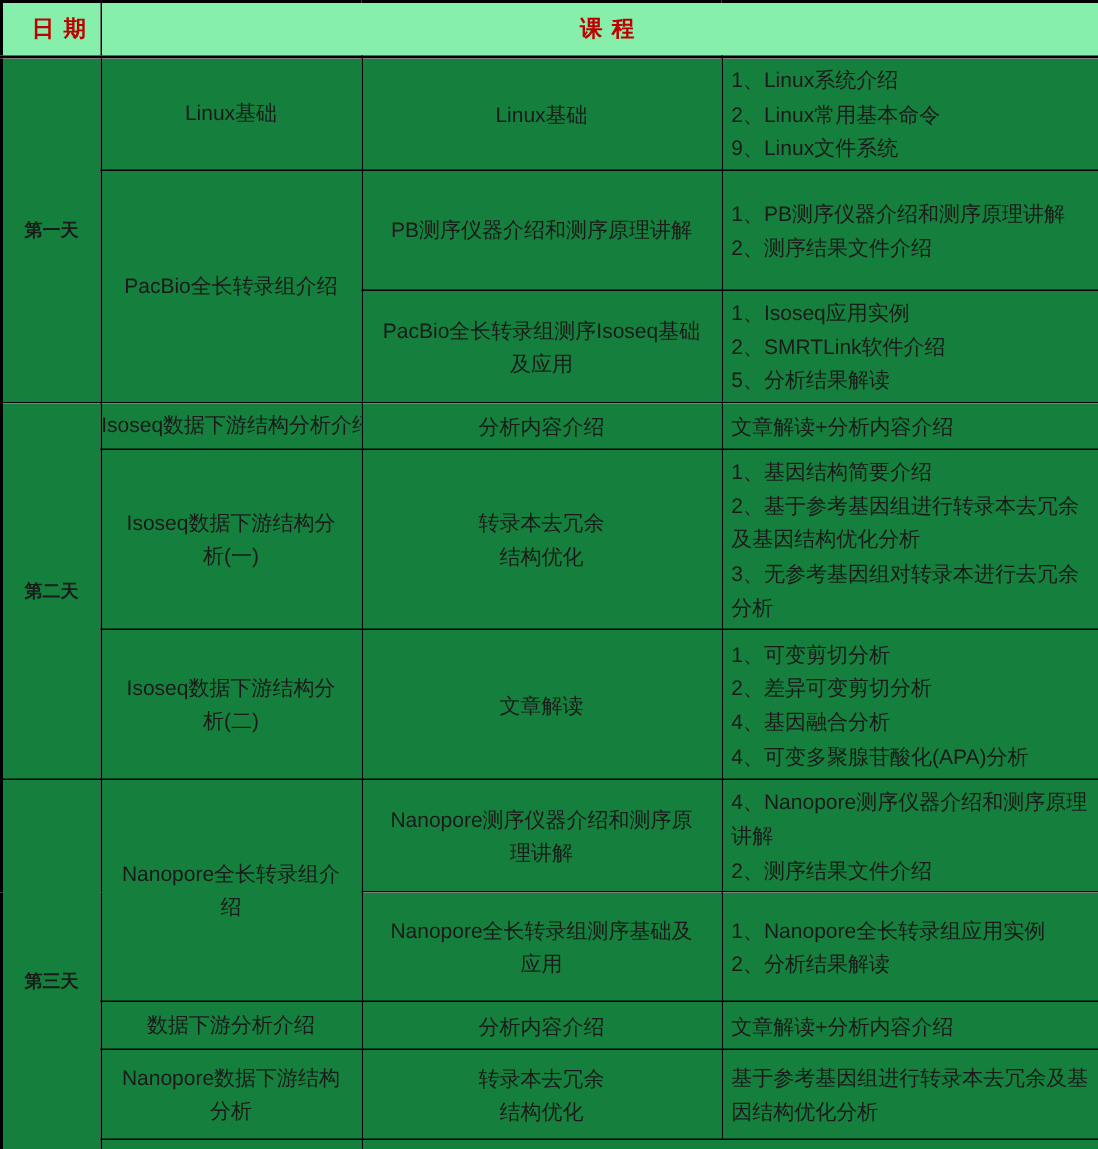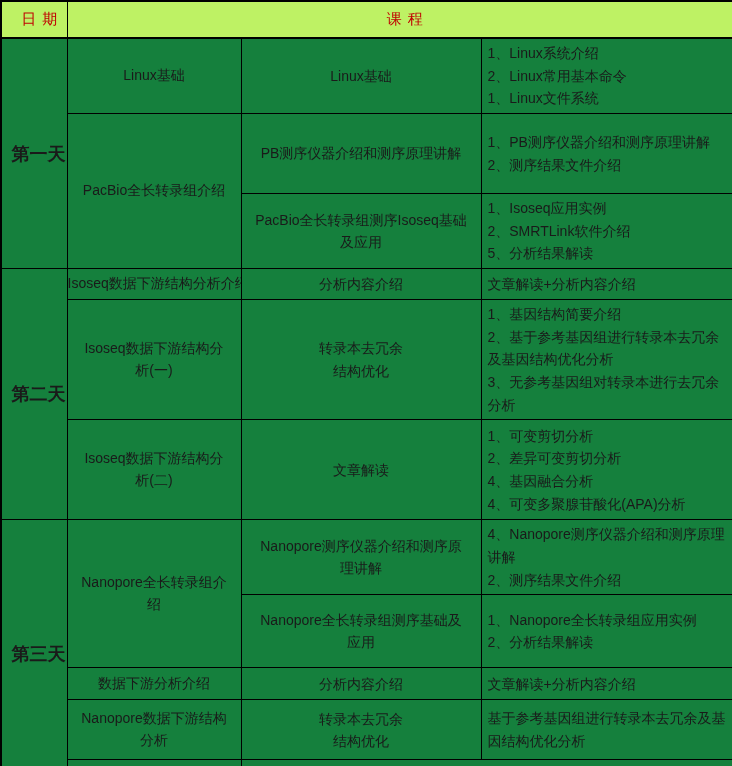--- a/index.html
+++ b/index.html
@@ -19,34 +19,34 @@
   col.c-session{width:240px;}
   col.c-details{width:252px;}
   th,td{
     border:1px solid #000;
     vertical-align:middle;
     font-size:14px;
     background:#15803d;
     overflow:hidden;
   }
   thead th{
-    background:#bef264;
+    background:#86efac;
     color:#C00000;
-    font-weight:normal;
+    font-weight:bold;
     font-size:15px;
     text-align:center;
     height:33px;
     border-bottom:2px solid #000;
     letter-spacing:1px;
     padding-left:12px;
   }
   td.day{
-    text-align:right;
+    text-align:center;
     font-weight:bold;
-    font-size:18px;
+    font-size:12px;
   }
   td.topic{
     text-align:center;
     padding:0 10px;
     line-height:1.55;
   }
   td.topic.clip{padding:0;}
   td.topic .nowrap{
     white-space:nowrap;
     text-align:center;
@@ -83,21 +83,21 @@
   </thead>
   <tbody>
 
     <tr style="height:75px">
       <td class="day" rowspan="3">第一天</td>
       <td class="topic">Linux基础</td>
       <td class="session">Linux基础</td>
       <td class="details">
         <div>1、Linux系统介绍</div>
         <div>2、Linux常用基本命令</div>
-        <div>1、Linux文件系统</div>
+        <div>9、Linux文件系统</div>
       </td>
     </tr>
     <tr style="height:80px">
       <td class="topic" rowspan="2">PacBio全长转录组介绍</td>
       <td class="session">PB测序仪器介绍和测序原理讲解</td>
       <td class="details">
         <div>1、PB测序仪器介绍和测序原理讲解</div>
         <div>2、测序结果文件介绍</div>
       </td>
     </tr>

